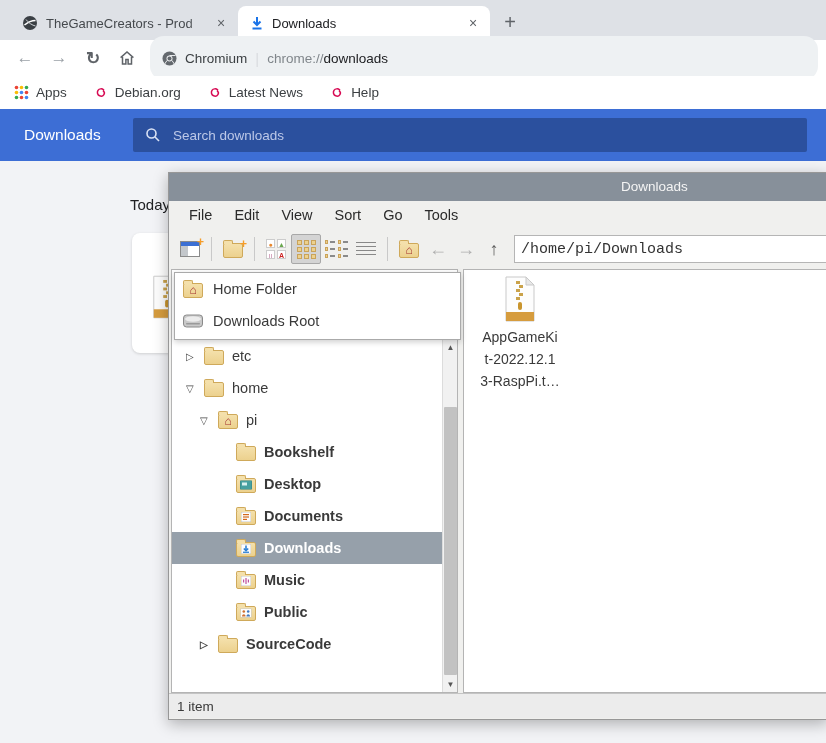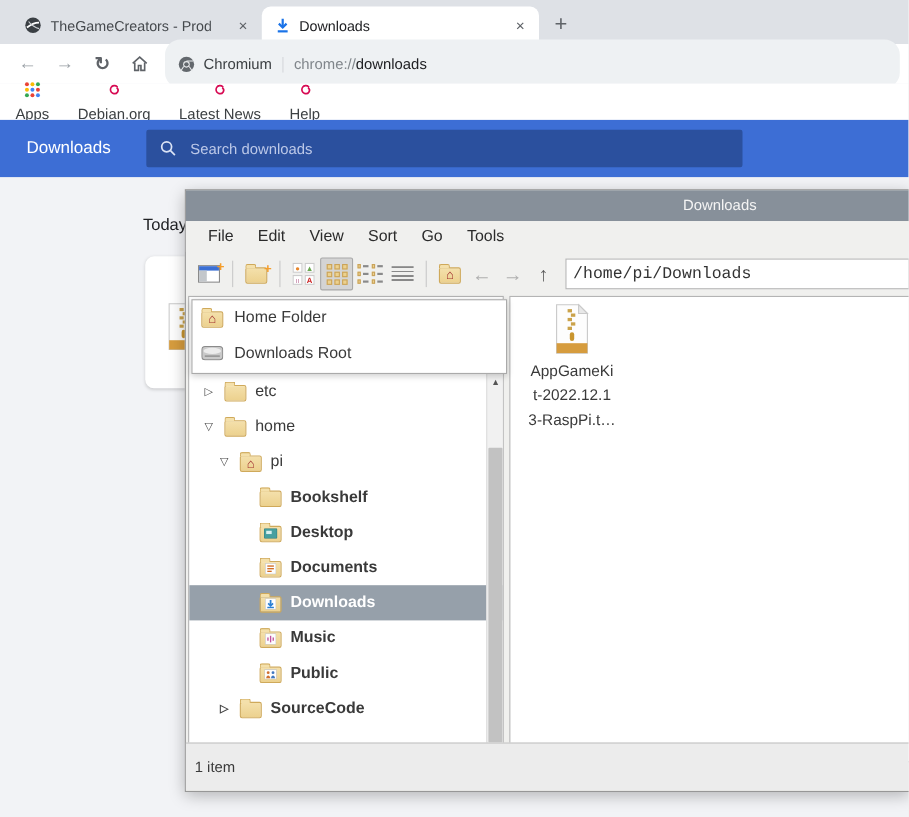--- a/index.html
+++ b/index.html
@@ -22,26 +22,26 @@
   .nav-btn { width:26px; height:26px; display:flex; align-items:center; justify-content:center; font-size:17px; margin:0 4px; }
   .nav-disabled { color:#9aa0a6; }
   .nav-dark { color:#5f6368; font-weight:bold; }
   .omnibox { flex:1; height:44px; margin-left:6px; background:#eef1f3; border-radius:14px; display:flex; align-items:center; padding:0 12px; font-size:13.5px; }
   .omni-site { color:#3c4043; margin:0 8px; }
   .omni-sep { color:#dadce0; font-weight:100; margin-right:8px; font-size:15px; }
   .omni-scheme { color:#80868b; }
   .omni-path { color:#202124; }
 
   .bookmarks { position:absolute; left:0; top:76px; width:826px; height:33px; background:#fff; display:flex; align-items:center; padding-left:14px; gap:26px; }
-  .bm { display:flex; align-items:center; gap:7px; font-size:13.5px; color:#3c4043;flex-direction:column; }
+  .bm { display:flex; align-items:center; gap:7px; font-size:13.5px; color:#3c4043; }
 
   
   .dl-header { position:absolute; left:0; top:109px; width:826px; height:52px; background:#3d6ed5; display:flex; align-items:center; padding-left:24px; }
   .dl-title { color:#fff; font-size:15.5px; font-weight:500; width:84px; }
-  .dl-search { margin-left:25px; width:542px; height:34px; background:#2b509e; border-radius:2px; display:flex; align-items:center; padding:0 12px; gap:12px; }
+  .dl-search { margin-left:25px; width:674px; height:34px; background:#2b509e; border-radius:2px; display:flex; align-items:center; padding:0 12px; gap:12px; }
   .dl-search-ph { color:#bcc8e8; font-size:13.5px; }
   .page-today { position:absolute; left:130px; top:196px; font-size:15px; color:#202124; }
   .dl-card { position:absolute; left:132px; top:233px; width:560px; height:120px; background:#fff; border-radius:8px; box-shadow:0 1px 3px rgba(0,0,0,.15); }
 
   
   .fm { position:absolute; left:168px; top:172px; width:660px; height:548px; background:#f0f0ee; border:1px solid #979797; box-shadow:0 4px 14px rgba(0,0,0,.28); }
   .fm-titlebar { position:absolute; left:0; top:0; width:100%; height:28px; background:#87909a; }
   .fm-title { position:absolute; left:452px; top:6px; color:#f4f4f4; font-size:13.5px; }
   .fm-menubar { position:absolute; left:0; top:28px; width:100%; height:28px; background:#f0f0ee; display:flex; align-items:center; padding-left:10px; gap:2px; }
   .fm-menu { font-size:14.5px; color:#2b2b2b; padding:3px 10px; }
@@ -75,21 +75,21 @@
 
   .places-pop { position:absolute; left:2px; top:2px; width:287px; height:68px; background:#fff; border:1px solid #aaa; box-shadow:0 2px 6px rgba(0,0,0,.2); z-index:5; }
   .prow { height:32px; display:flex; align-items:center; padding-left:8px; }
   .prow .plabel { font-size:14.5px; color:#3a3a3a; margin-left:10px; }
 
   .file-pane { position:absolute; left:294px; top:0; width:560px; height:424px; background:#fff; border:1px solid #b4b4b4; }
   .file-item { position:absolute; left:8px; top:6px; width:96px; text-align:center; }
   .file-item svg { display:block; margin:0 auto; }
   .file-name { font-size:14px; color:#3a3a3a; line-height:22px; margin-top:4px; }
 
-  .fm-status { position:absolute; left:0; bottom:1px; width:100%; height:43px; background:#ececec; border-top:1px solid #c4c4c4; display:flex; align-items:center; padding-left:8px; font-size:13.5px; color:#3a3a3a; }
+  .fm-status { position:absolute; left:0; bottom:1px; width:100%; height:25px; background:#ececec; border-top:1px solid #c4c4c4; display:flex; align-items:center; padding-left:8px; font-size:13.5px; color:#3a3a3a; }
 
   
   .g-win { position:relative; width:20px; height:16px; background:#fff; border:1px solid #8a8a8a; }
   .g-win::before { content:""; position:absolute; left:0; top:0; right:0; height:4px; background:#3b6fd4; }
   .g-win::after { content:""; position:absolute; left:0; top:4px; width:7px; bottom:0; background:#c3c7cb; }
   .g-plus { position:absolute; right:-5px; top:-7px; color:#f59d2a; font-weight:bold; font-size:12px; }
   .g-grid9 { display:grid; grid-template-columns:repeat(3,5px); grid-gap:2px; }
   .g-grid9 span { width:5px; height:5px; background:#ecd18e; border:1px solid #caa35a; }
   .g-thumb { display:grid; grid-template-columns:repeat(2,9px); grid-gap:2px; }
   .g-thumb span { width:9px; height:9px; font-size:7px; line-height:9px; text-align:center; }

